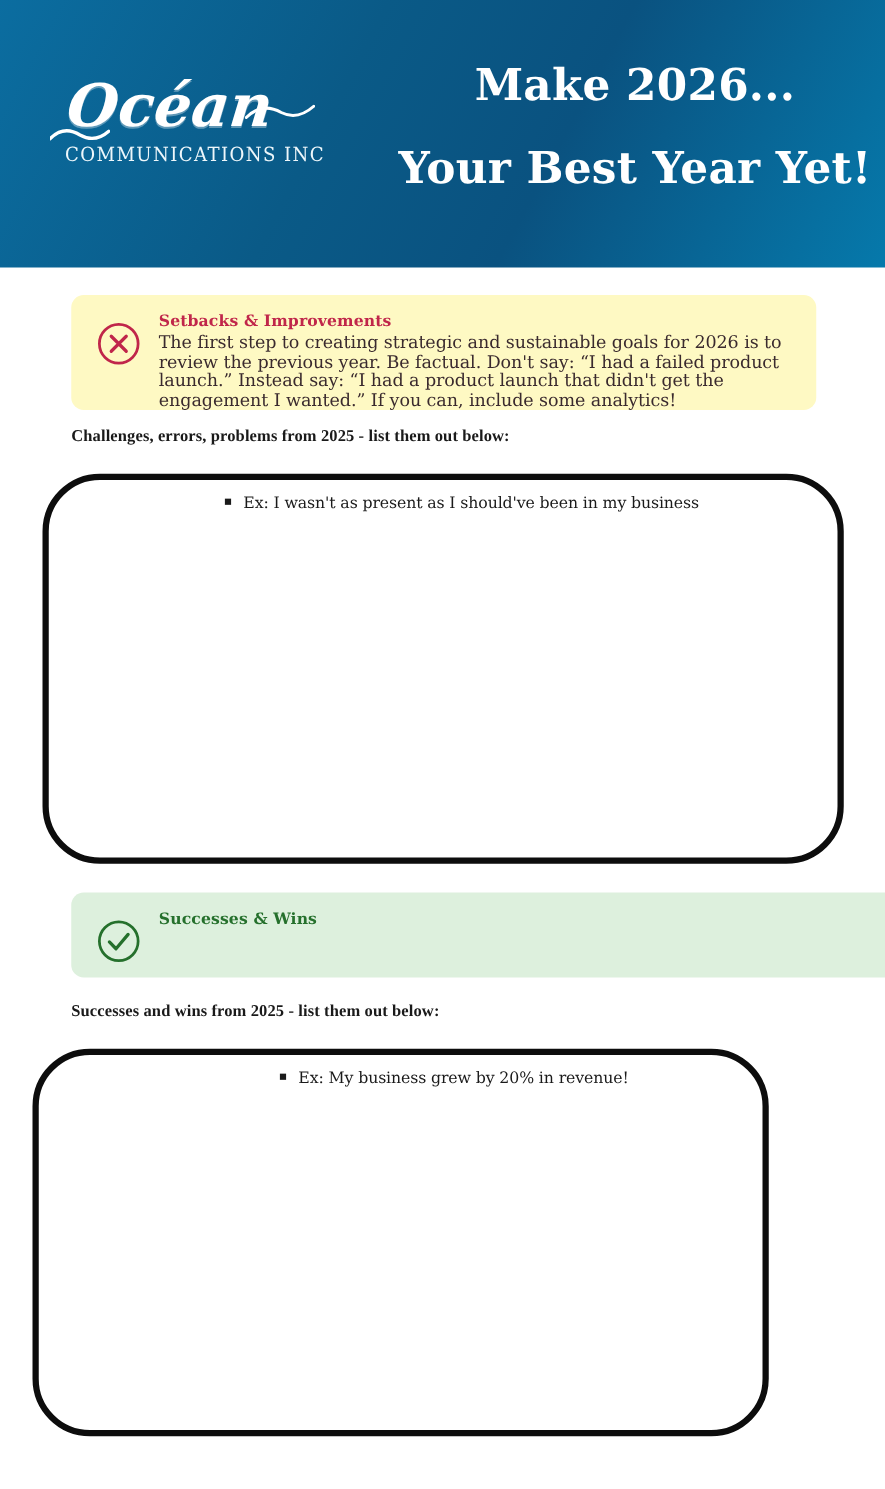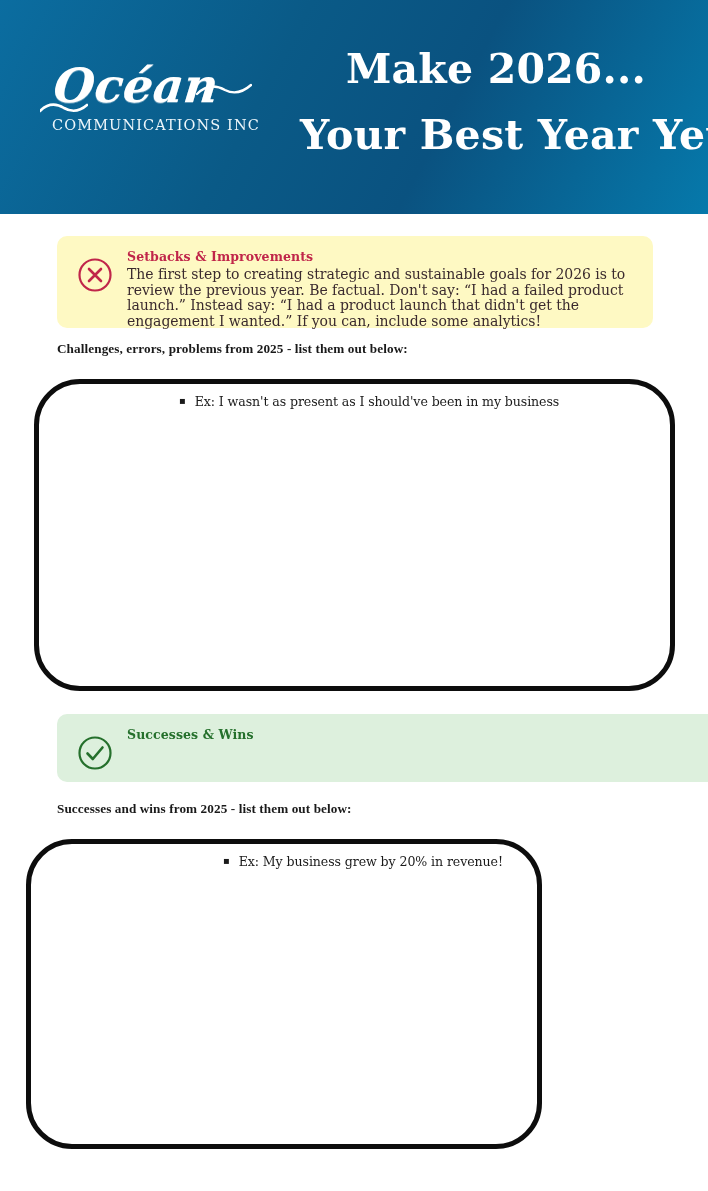--- a/index.html
+++ b/index.html
@@ -71,28 +71,28 @@
     font-size: 14.5px;
     letter-spacing: 1.1px;
     color: #eef7fb;
     white-space: nowrap;
     transform: scaleY(1.08);
     transform-origin: left top;
   }
 
   .header-title {
     position: absolute;
-    left: 300px;
+    left: 312px;
     top: 36px;
     width: 392px;
     text-align: center;
     color: #ffffff;
     font-family: "DejaVu Serif", serif;
     font-weight: bold;
-    font-size: 41px;
+    font-size: 35px;
     line-height: 66px;
     letter-spacing: 0.2px;
   }
   .header-title .l2 { display: block; white-space: nowrap; }
 
   
   .callout {
     position: absolute;
     border-radius: 10px;
     box-sizing: border-box;
@@ -165,21 +165,21 @@
   }
   #box-challenges {
     left: 34px;
     top: 379px;
     width: 641px;
     height: 312px;
   }
   #box-successes {
     left: 26px;
     top: 839px;
-    width: 516px;
+    width: 589px;
     height: 310px;
   }
   .answer-item {
     font-family: "DejaVu Serif", serif;
     font-size: 12.6px;
     color: #1a1a1a;
     white-space: nowrap;
     position: absolute;
     letter-spacing: -0.1px;
   }

